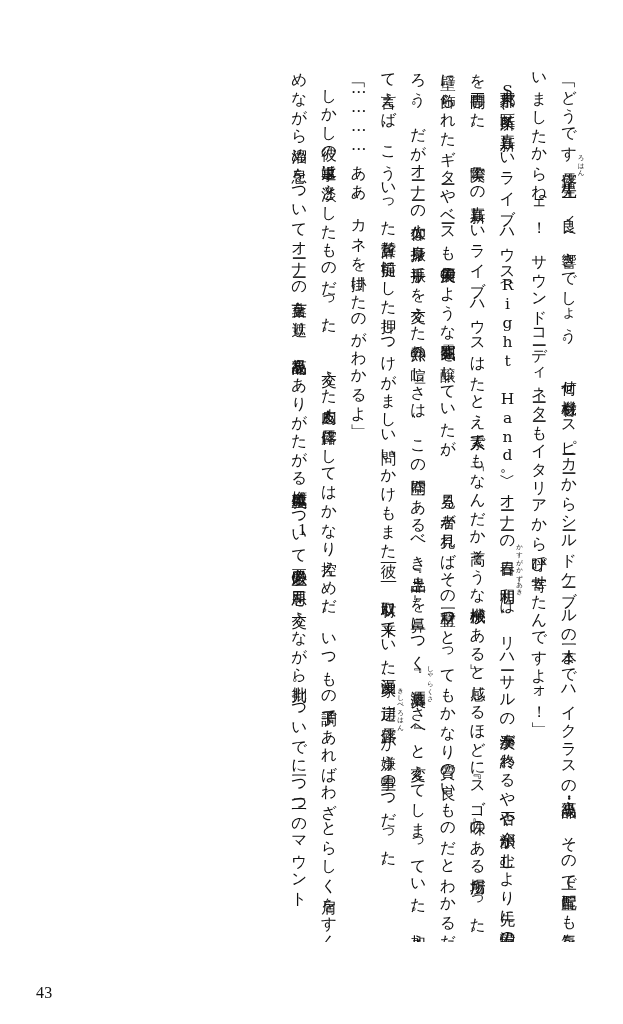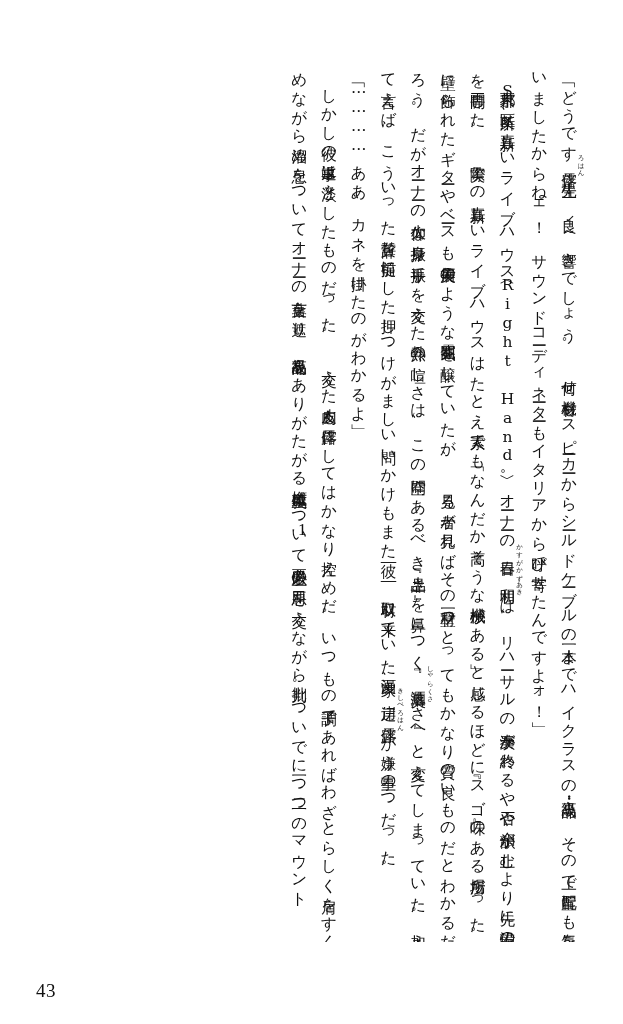--- a/index.html
+++ b/index.html
@@ -54,21 +54,21 @@
     left: 298px;
     top: 520px;
     font-size: 17px;
     font-family: "Liberation Serif", "DejaVu Serif", serif;
     color: #111111;
   }
   .folio {
     position: absolute;
     left: 36px;
     bottom: 22px;
-    font-size: 19px;
+    font-size: 16px;
     font-family: "Liberation Serif", "DejaVu Serif", serif;
     color: #111111;
     letter-spacing: 0.02em;
   }
 </style>
 </head>
 <body>
 
 <div class="page">
 

